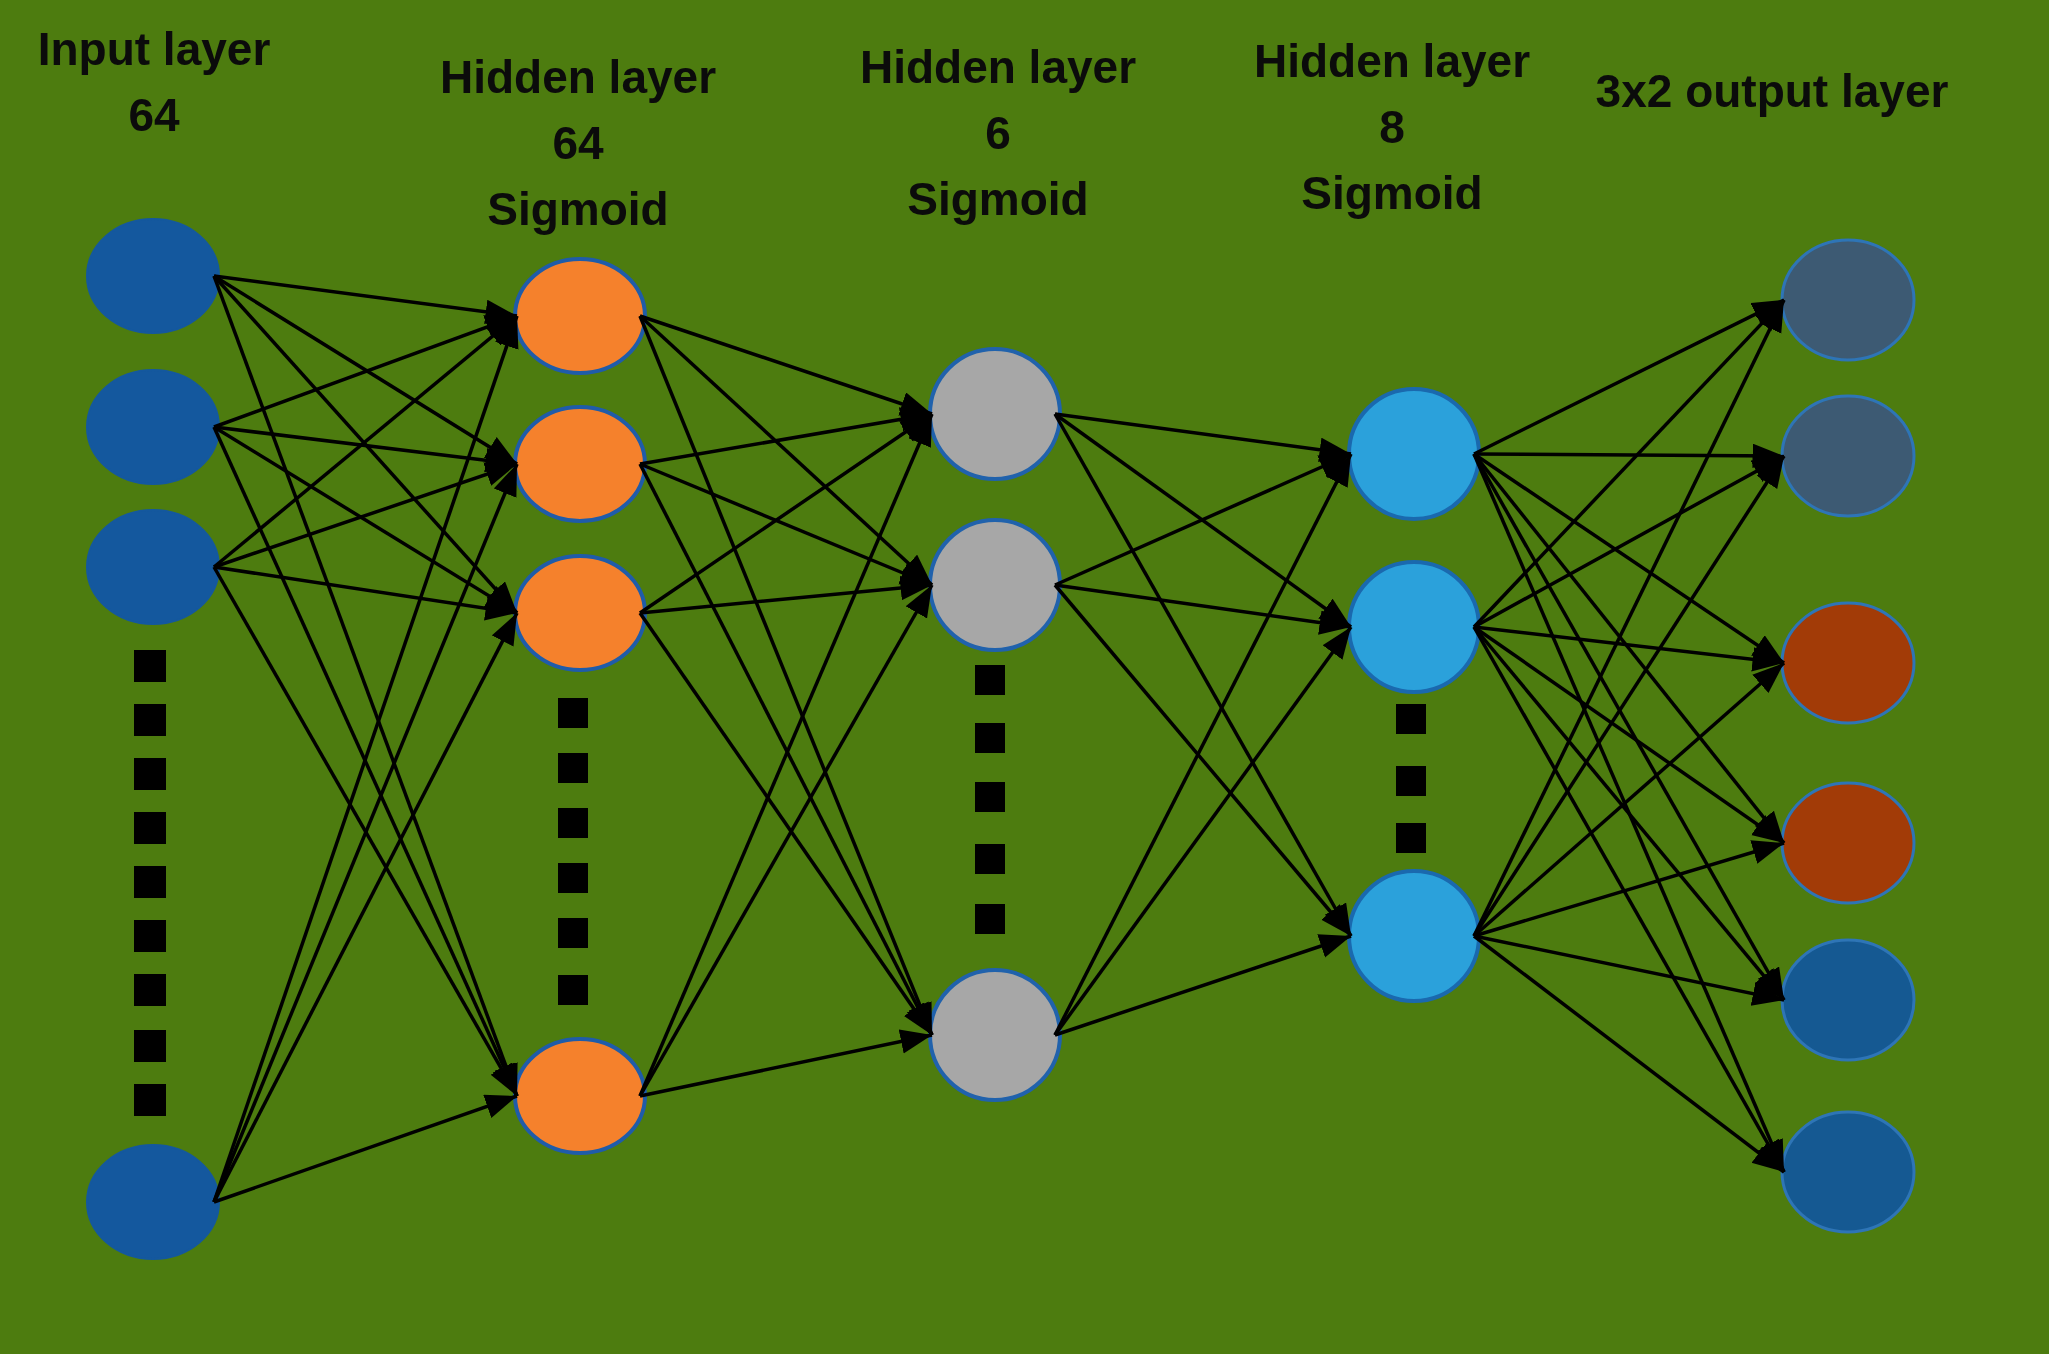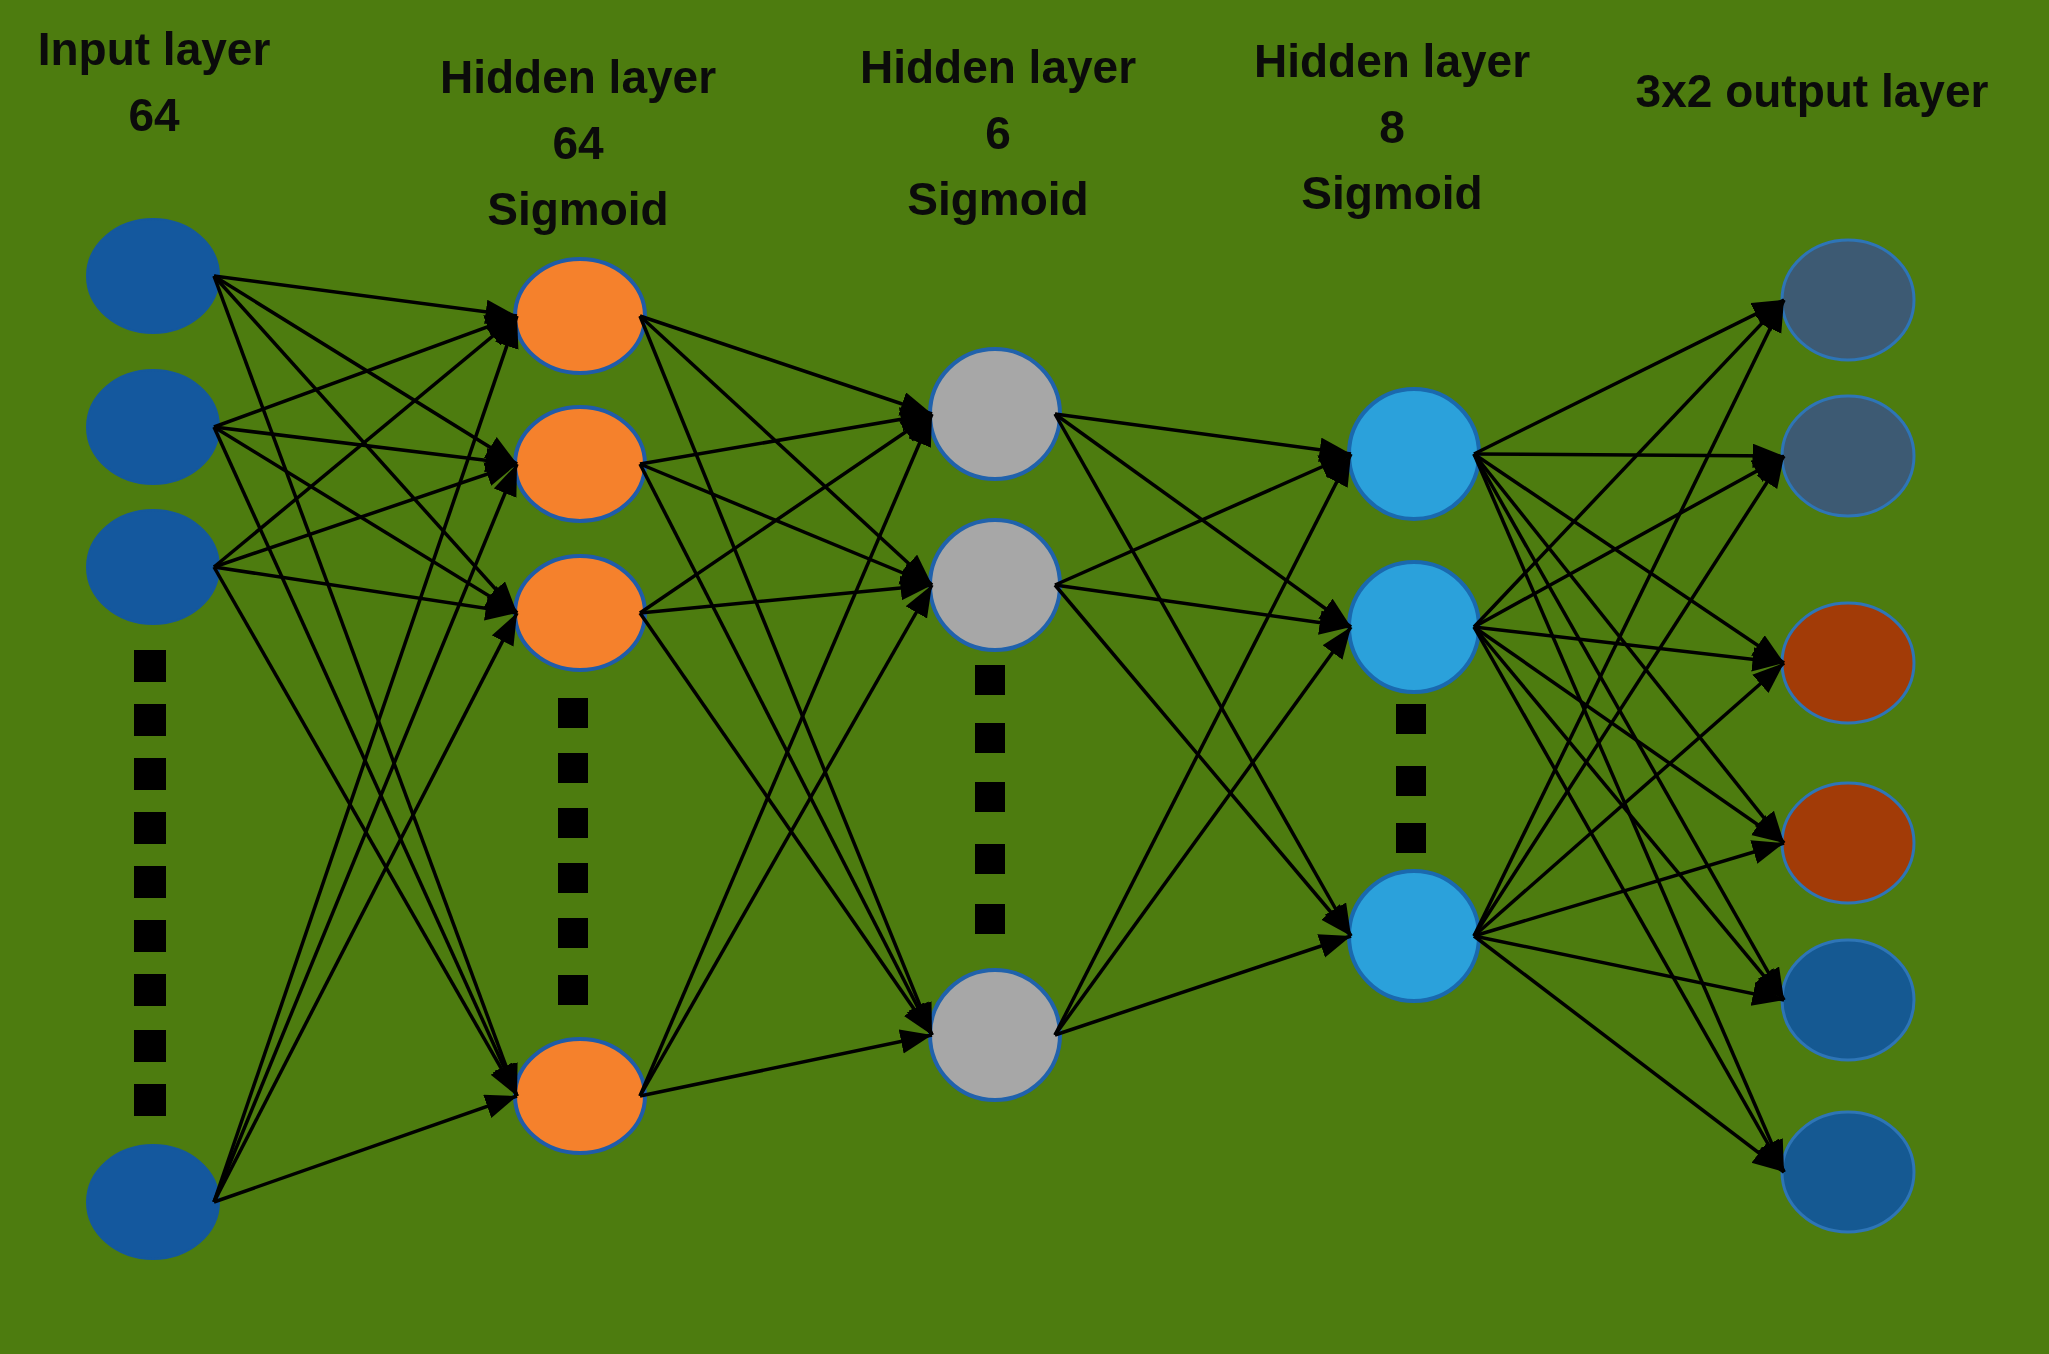--- a/index.html
+++ b/index.html
@@ -158,18 +158,18 @@
       <div>6</div>
       <div>Sigmoid</div>
     </div>
 
     <div class="layer-label" style="left: 1392px; top: 28px;">
       <div>Hidden layer</div>
       <div>8</div>
       <div>Sigmoid</div>
     </div>
 
-    <div class="layer-label" style="left: 1772px; top: 58px; margin-left: 40px;">
+    <div class="layer-label" style="left: 1772px; top: 58px;">
       <div>3x2 output layer</div>
     </div>
 
   </div>
 </div>
 
 </body></html>

